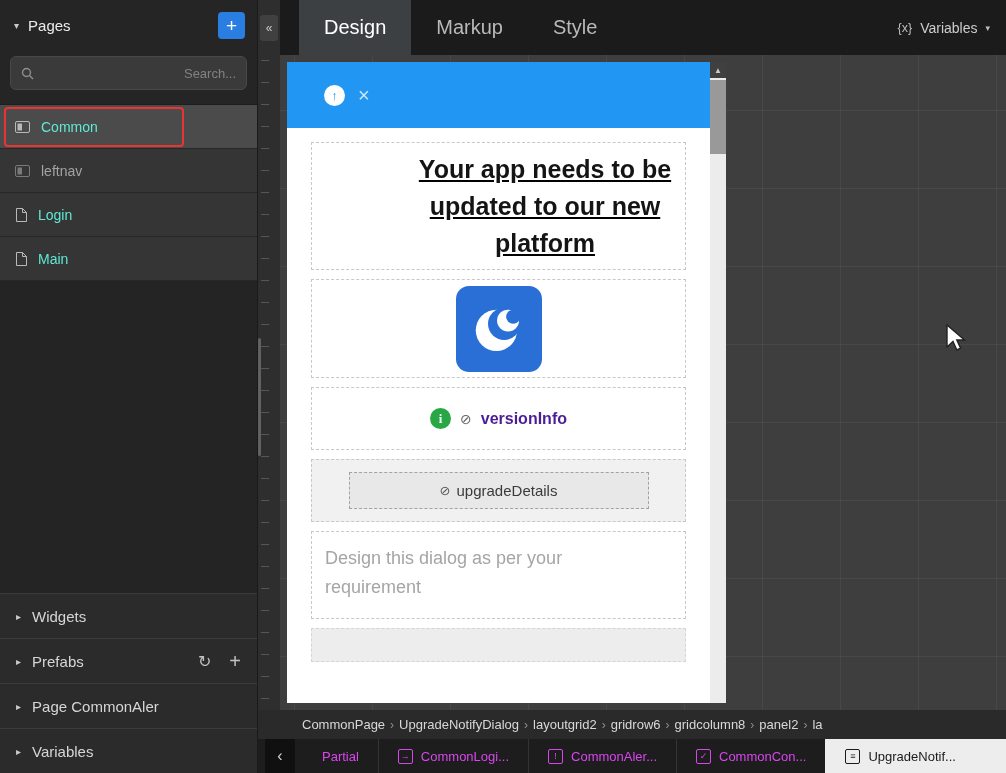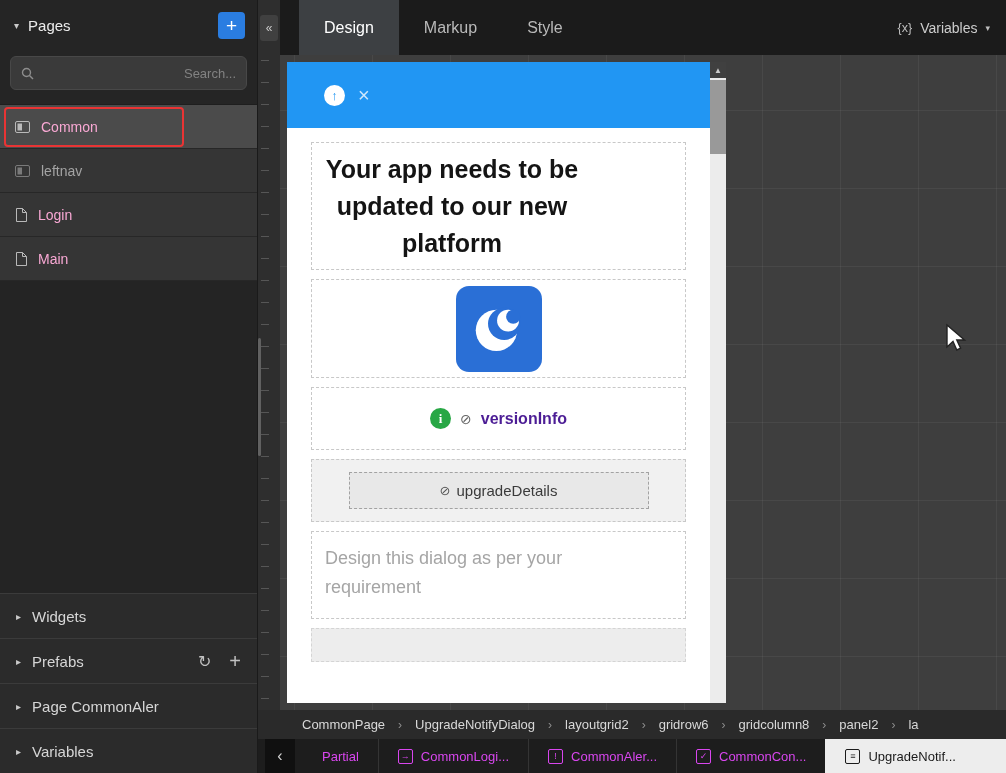--- a/index.html
+++ b/index.html
@@ -12,21 +12,21 @@
   .sb-header { flex:0 0 50px; display:flex; align-items:center; padding:0 12px 0 14px; gap:9px; }
   .caret { color:#c9c9c9; font-size:10px; }
   .sb-title { color:#ececec; font-size:15px; flex:1; }
   .add-btn { width:27px; height:27px; background:#2a7de1; color:#fff; border-radius:4px; font-size:19px; line-height:1; display:flex; align-items:center; justify-content:center; }
   .search-wrap { padding:6px 10px 14px; }
   .search-box { height:34px; background:#3a3a3a; border:1px solid #484848; border-radius:6px; display:flex; align-items:center; padding:0 10px; gap:8px; }
   .search-svg { flex:0 0 auto; color:#8d8d8d; display:flex; }
   .search-input { flex:1; background:transparent; border:0; outline:0; color:#cfcfcf; font-size:13px; width:100%;text-align:right; }
   .search-input::placeholder { color:#828282; }
   .page-list { border-top:1px solid #1e1e1e; }
-  .page-row { height:44px; background:#353535; border-bottom:1px solid #272727; display:flex; align-items:center; padding:0 15px; gap:11px; color:#f9a8d4; font-size:14px; position:relative; cursor:pointer; }
+  .page-row { height:44px; background:#353535; border-bottom:1px solid #272727; display:flex; align-items:center; padding:0 15px; gap:11px; color:#5eead4; font-size:14px; position:relative; cursor:pointer; }
   .page-row.selected { background:#4b4b4b; }
   .page-row.muted { color:#a3a3a3; }
   .w-icon { display:flex; color:#b9b9b9; flex:0 0 auto; }
   .page-row.muted .w-icon { color:#7a7a7a; }
   .red-box { position:absolute; left:4px; top:2px; width:180px; height:40px; border:2px solid #e93434; border-radius:4px; pointer-events:none; }
   .sb-spacer { flex:1; background:#242424; }
   .sb-section { flex:0 0 45px; background:#2b2b2b; border-top:1px solid #3b3b3b; display:flex; align-items:center; padding:0 16px; gap:11px; color:#d6d6d6; font-size:15px; cursor:pointer; }
   .sec-actions { margin-left:auto; display:flex; align-items:center; gap:18px; color:#c2c2c2; }
   .refresh-glyph { font-size:16px; }
   .plus-glyph { font-size:20px; }
@@ -34,41 +34,41 @@
   
   .strip { position:absolute; left:258px; top:0; width:22px; height:710px; background:#2e2e2e; z-index:5; }
   .collapse-btn { position:absolute; left:2px; top:15px; width:18px; height:26px; background:#404040; border-radius:3px; color:#c9c9c9; font-size:12px; display:flex; align-items:center; justify-content:center; }
   .ruler-ticks { position:absolute; left:3px; top:60px; width:8px; height:645px;
     background-image:repeating-linear-gradient(to bottom, #565656 0 1px, transparent 1px 22px); }
   .strip-thumb { position:absolute; left:0; top:338px; width:3px; height:118px; background:#616161; border-radius:2px; cursor:pointer; }
 
   
   .topbar { position:absolute; left:280px; top:0; width:726px; height:55px; background:#1b1b1b; display:flex; align-items:stretch; z-index:4; }
   .tabs { display:flex; margin-left:19px; }
-  .top-tab { padding:12px 25px; display:flex; align-items:center; color:#b9b9b9; font-size:16px; cursor:pointer; }
+  .top-tab { padding:12px 25px; display:flex; align-items:center; color:#b9b9b9; font-size:20px; cursor:pointer; }
   .top-tab.active { background:#3d4043; color:#ffffff; }
   .topbar-right { margin-left:auto; display:flex; align-items:center; gap:8px; padding-right:16px; color:#cdcdcd; font-size:14px; cursor:pointer; }
   .fx { font-size:12.5px; color:#bdbdbd; }
   .chev { font-size:9px; color:#bdbdbd; }
 
   
   .canvas { position:absolute; left:280px; top:55px; width:726px; height:655px; overflow:hidden;
     background-color:#3e3e3e;
     background-image:linear-gradient(to right, rgba(255,255,255,0.05) 1px, transparent 1px),
                      linear-gradient(to bottom, rgba(255,255,255,0.05) 1px, transparent 1px);
     background-size:78px 78px; background-position:14px -23px; }
 
   .dialog { position:absolute; left:7px; top:7px; width:423px; height:641px; background:#ffffff; display:flex; flex-direction:column; }
   .dlg-header { flex:0 0 66px; background:#2196f3; display:flex; align-items:center; padding:0 18px 0 37px; gap:13px; }
   .upgrade-badge { width:21px; height:21px; border-radius:50%; background:#ffffff; color:#2196f3; font-size:13px; font-weight:bold; display:flex; align-items:center; justify-content:center; flex:0 0 auto; }
   .dlg-title { flex:1; color:#ffffff; font-size:19px; }
   .dlg-close { color:#cfe7fc; font-size:20px; line-height:1; }
   .dlg-body { flex:1; background:#ffffff; padding:14px 24px 0; display:flex; flex-direction:column; overflow:hidden; }
   .sec { border:1px dashed #c8c8c8; margin-bottom:9px; flex:0 0 auto; }
-  .sec-heading { height:128px; display:flex; align-items:center; justify-content:flex-start; text-align:center; }
+  .sec-heading { height:128px; display:flex; align-items:center; justify-content:flex-end; text-align:center;text-decoration:underline; }
   .heading-text { font-size:25px; font-weight:bold; color:#141414; line-height:37px; max-width:280px; }
   .sec-picture { height:99px; display:flex; align-items:center; justify-content:center; }
   .logo-tile { width:86px; height:86px; border-radius:13px; background:#2a6fd6; display:flex; align-items:center; justify-content:center; overflow:hidden; }
   .sec-version { height:63px; display:flex; align-items:center; justify-content:center; gap:9px; }
   .info-badge { width:21px; height:21px; border-radius:50%; background:#28a745; color:#fff; font-size:13px; font-weight:bold; font-family:"Liberation Serif","DejaVu Serif",serif; display:flex; align-items:center; justify-content:center; flex:0 0 auto; }
   .bind-glyph { color:#666666; font-size:14px; }
   .version-label { color:#4c1d95; font-size:16px; font-weight:bold; }
   .sec-btnwrap { background:#f1f1f1; padding:12px; }
   .upgrade-btn { width:300px; height:37px; margin:0 auto; background:#e8e8e8; border:1px dashed #a2a2a2; display:flex; align-items:center; justify-content:center; gap:6px; color:#3a3a3a; font-size:15px; cursor:pointer; }
   .upgrade-btn .bind-glyph { font-size:13px; color:#555555; }
@@ -76,21 +76,21 @@
   .ph-text { color:#a5a5a5; font-size:18px; line-height:29px; max-width:300px; }
   .sec-footer { height:34px; background:#ededed; border:1px dashed #d4d4d4; margin-bottom:0; }
 
   .vscroll { position:absolute; left:430px; top:7px; width:16px; height:641px; background:#ececec; }
   .vscroll-btn { width:16px; height:16px; background:#404040; color:#cccccc; font-size:8px; display:flex; align-items:center; justify-content:center; }
   .vscroll-thumb { margin:2px 0 0; width:16px; height:74px; background:#999999; cursor:pointer; }
 
   .cursor { position:absolute; left:665px; top:268px; pointer-events:none; z-index:9; }
 
   
-  .breadcrumb { position:absolute; left:258px; top:710px; width:748px; height:29px; background:#2a2a2a; display:flex; align-items:center; gap:13px; padding-left:44px; font-size:13px; color:#d8d8d8; white-space:nowrap; overflow:hidden; z-index:4; }
+  .breadcrumb { position:absolute; left:258px; top:710px; width:748px; height:29px; background:#2a2a2a; display:flex; align-items:center; gap:5px; padding-left:44px; font-size:13px; color:#d8d8d8; white-space:nowrap; overflow:hidden; z-index:4; }
   .bc-item { cursor:pointer; }
   .bc-sep { color:#8e8e8e; font-size:12px; }
 
   
   .bottombar { position:absolute; left:258px; top:739px; width:748px; height:34px; background:#1d1d1d; display:flex; align-items:stretch; z-index:4; }
   .bb-collapse { width:30px; margin-left:7px; background:#101010; color:#d2d2d2; font-size:16px; display:flex; align-items:center; justify-content:center; }
   .bb-tab { display:flex; align-items:center; gap:8px; padding:0 19px; color:#d946ef; font-size:13px; border-left:1px solid #343434; cursor:pointer; white-space:nowrap; }
   .bb-tab:first-of-type { border-left:none; margin-left:8px; }
   .bb-tab.active { background:#ededed; color:#1a1a1a; border-left-color:transparent; flex:1 0 auto; }
   .tab-box-icon { width:15px; height:15px; border:1px solid currentColor; border-radius:2px; font-size:9px; line-height:1; display:flex; align-items:center; justify-content:center; flex:0 0 auto; }

